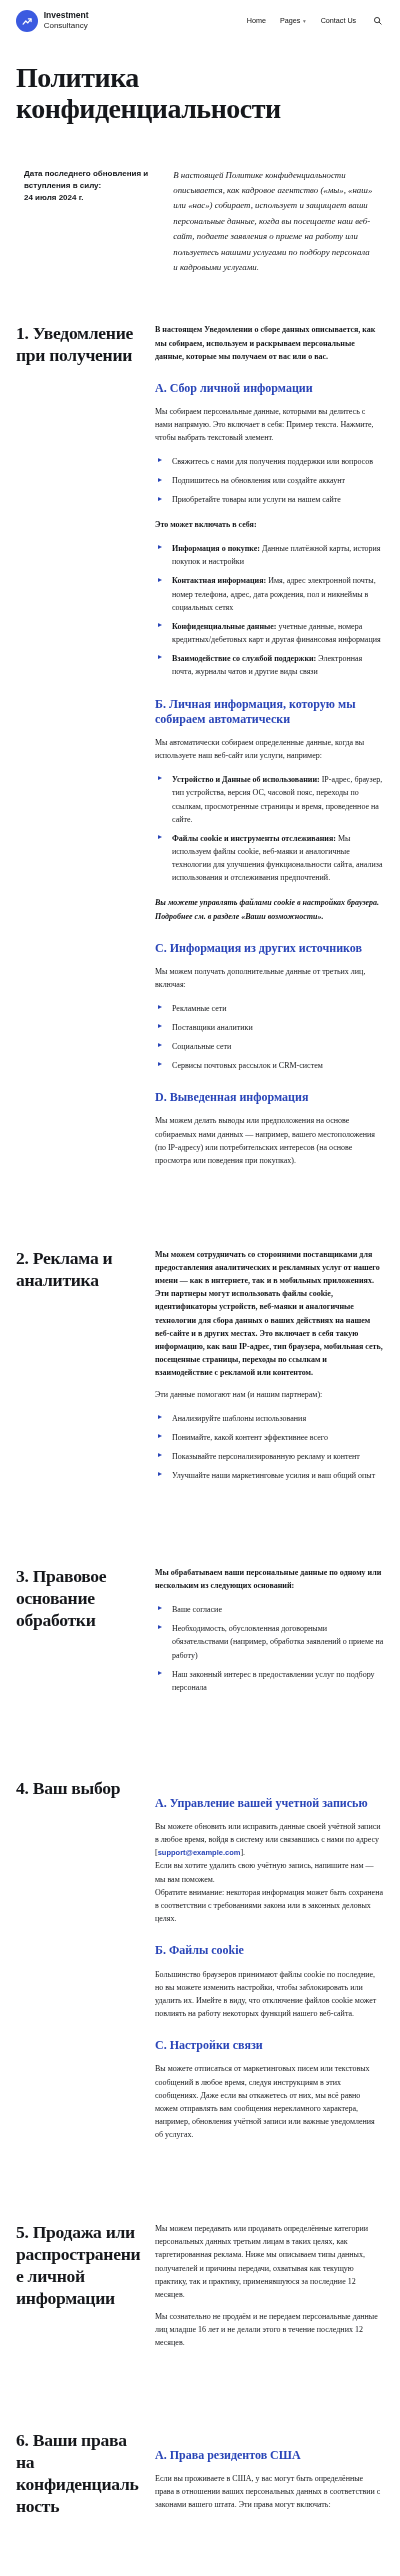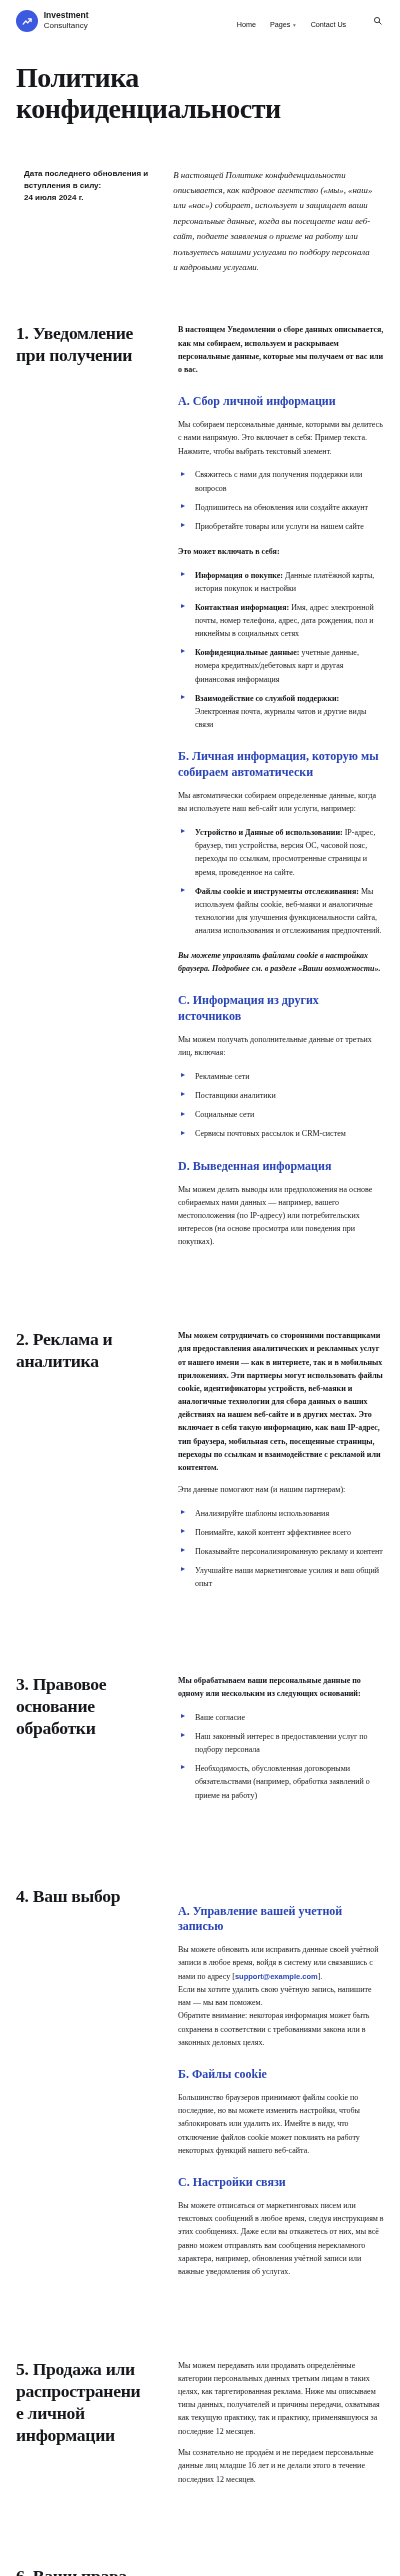--- a/index.html
+++ b/index.html
@@ -15,34 +15,34 @@
   }
   
   .site-header{display:flex;align-items:center;justify-content:space-between;
     padding:9.6px 16px 7.5px;font-family:"Liberation Sans",sans-serif;}
   .brand{display:flex;align-items:center;gap:5.3px;cursor:pointer;}
   .brand-mark{width:22.4px;height:22.4px;border-radius:50%;background:var(--logo-blue);
     display:flex;align-items:center;justify-content:center;flex:0 0 auto;}
   .brand-name{line-height:1.15;}
   .brand-name .l1{font-weight:700;font-size:8.5px;}
   .brand-name .l2{font-size:8px;color:#222;}
-  .main-nav{display:flex;align-items:flex-end;gap:26px;font-size:7.2px;}
+  .main-nav{display:flex;align-items:center;gap:16px;font-size:7.2px;}
   .nav-link{color:#111;text-decoration:none;display:flex;align-items:center;gap:1.6px;cursor:pointer;}
   .chev{font-size:4.8px;color:#777;transform:translateY(0.5px);}
   .search-btn{background:none;border:none;cursor:pointer;display:flex;align-items:center;padding:1.1px;}
   
   h1.page-title{font-size:28px;line-height:1.12;font-weight:700;letter-spacing:-0.5px;
     margin:22.4px 16px 0;max-width:341px;}
   .intro-row{display:grid;grid-template-columns:128px 1fr;column-gap:21.3px;
     padding:0 24px;margin-top:43px;}
   .updated{font-family:"Liberation Sans",sans-serif;font-weight:700;font-size:8px;line-height:1.5;}
   .intro-text{font-style:italic;font-size:8.8px;line-height:1.75;}
   
   #sections{padding:0 16px;}
-  .section-row{display:grid;grid-template-columns:128px 1fr;column-gap:34px;margin-top:72px;}
+  .section-row{display:grid;grid-template-columns:128px 1fr;column-gap:11px;margin-top:72px;}
   .section-row:first-child{margin-top:48px;}
   .section-title{font-size:17.6px;line-height:1.25;font-weight:700;letter-spacing:-0.3px;
     word-break:break-word;}
   .section-body{font-size:8px;line-height:1.65;}
   .section-body .lead{font-weight:700;margin-bottom:8.5px;}
   .section-body .para{margin-bottom:8.5px;}
   .section-body .note{font-style:italic;font-weight:600;margin:9.6px 0 8.5px;}
   .subheading{color:var(--accent);font-size:12px;line-height:1.3;font-weight:700;
     margin:18px 0 8.5px;}
   ul.bullets{list-style:none;margin:10.7px 0 11.7px;}
@@ -146,22 +146,22 @@
           <li><span class="tri"></span><span>Улучшайте наши маркетинговые усилия и ваш общий опыт</span></li>
         </ul>
       </div>
     </section>
     <section class="section-row">
       <h2 class="section-title">3. Правовое основание обработки</h2>
       <div class="section-body">
         <p class="lead">Мы обрабатываем ваши персональные данные по одному или нескольким из следующих оснований:</p>
         <ul class="bullets">
           <li><span class="tri"></span><span>Ваше согласие</span></li>
+          <li><span class="tri"></span><span>Необходимость, обусловленная договорными обязательствами (например, обработка заявлений о приеме на работу)</span></li>
           <li><span class="tri"></span><span>Наш законный интерес в предоставлении услуг по подбору персонала</span></li>
-          <li><span class="tri"></span><span>Необходимость, обусловленная договорными обязательствами (например, обработка заявлений о приеме на работу)</span></li>
         </ul>
       </div>
     </section>
     <section class="section-row">
       <h2 class="section-title">4. Ваш выбор</h2>
       <div class="section-body">
         <h3 class="subheading">А. Управление вашей учетной записью</h3>
         <p class="para"><span>Вы можете обновить или исправить данные своей учётной записи в любое время, войдя в систему или связавшись с нами по адресу [</span><a class="inline-link" href="#">support@example.com</a><span>].</span><br><span>Если вы хотите удалить свою учётную запись, напишите нам — мы вам поможем.</span><br><span>Обратите внимание: некоторая информация может быть сохранена в соответствии с требованиями закона или в законных деловых целях.</span></p>
         <h3 class="subheading">Б. Файлы cookie</h3>
         <p class="para">Большинство браузеров принимают файлы cookie по последние, но вы можете изменить настройки, чтобы заблокировать или удалить их. Имейте в виду, что отключение файлов cookie может повлиять на работу некоторых функций нашего веб-сайта.</p>

